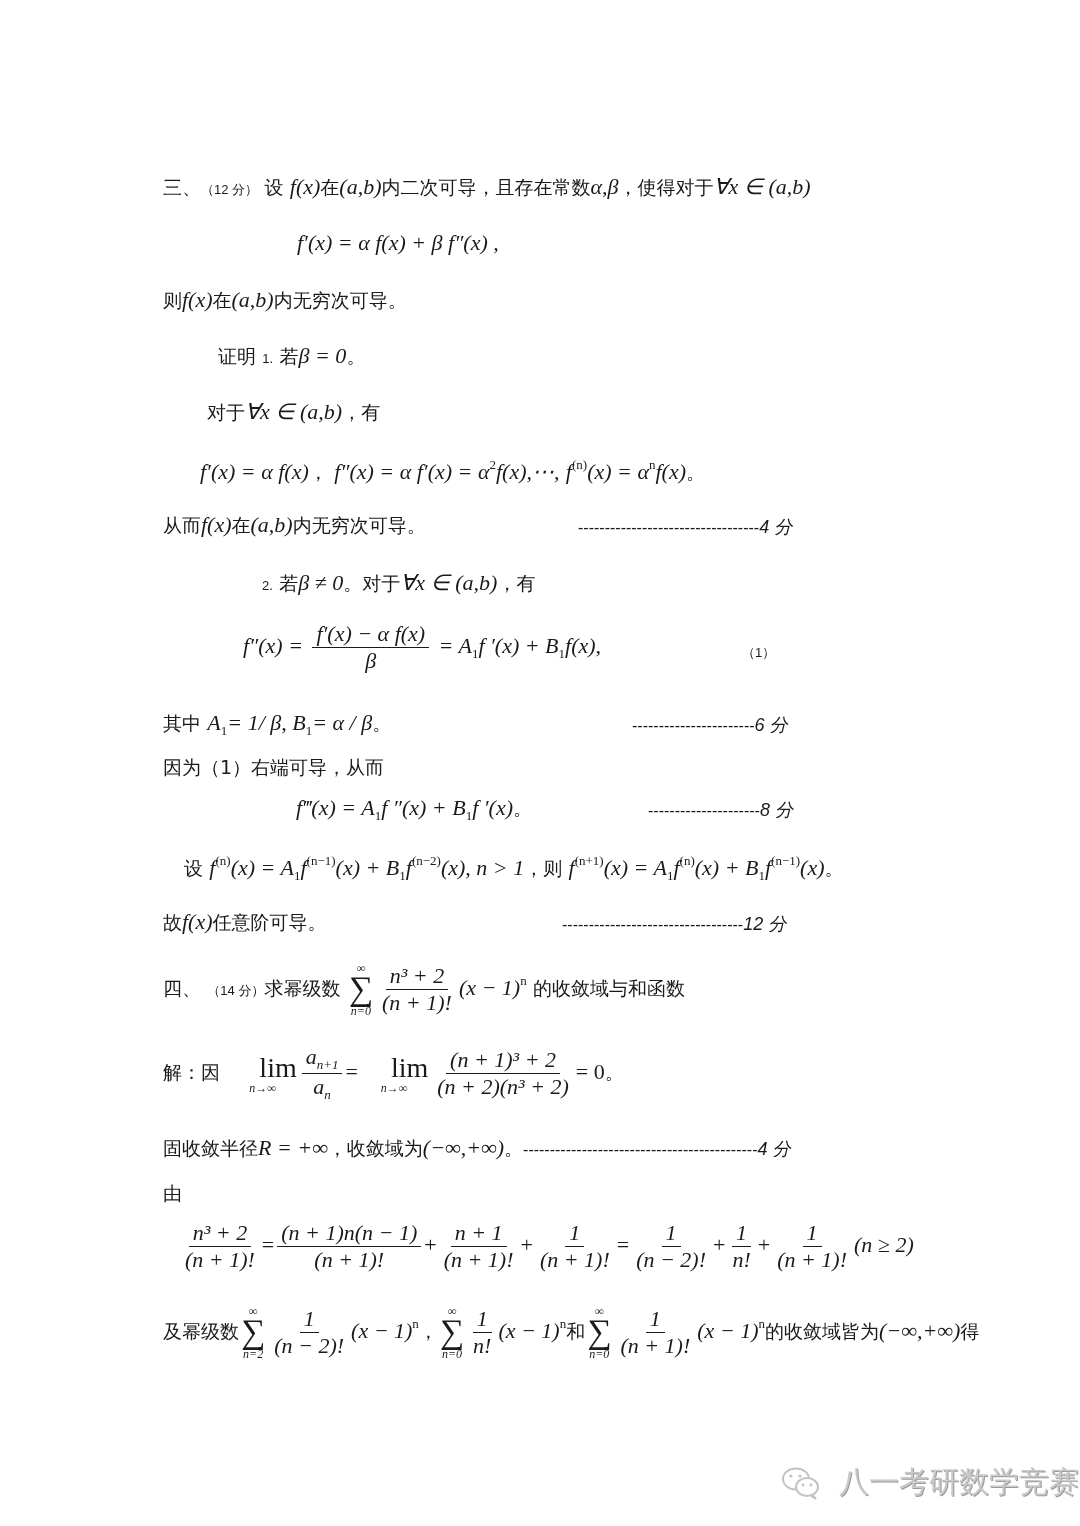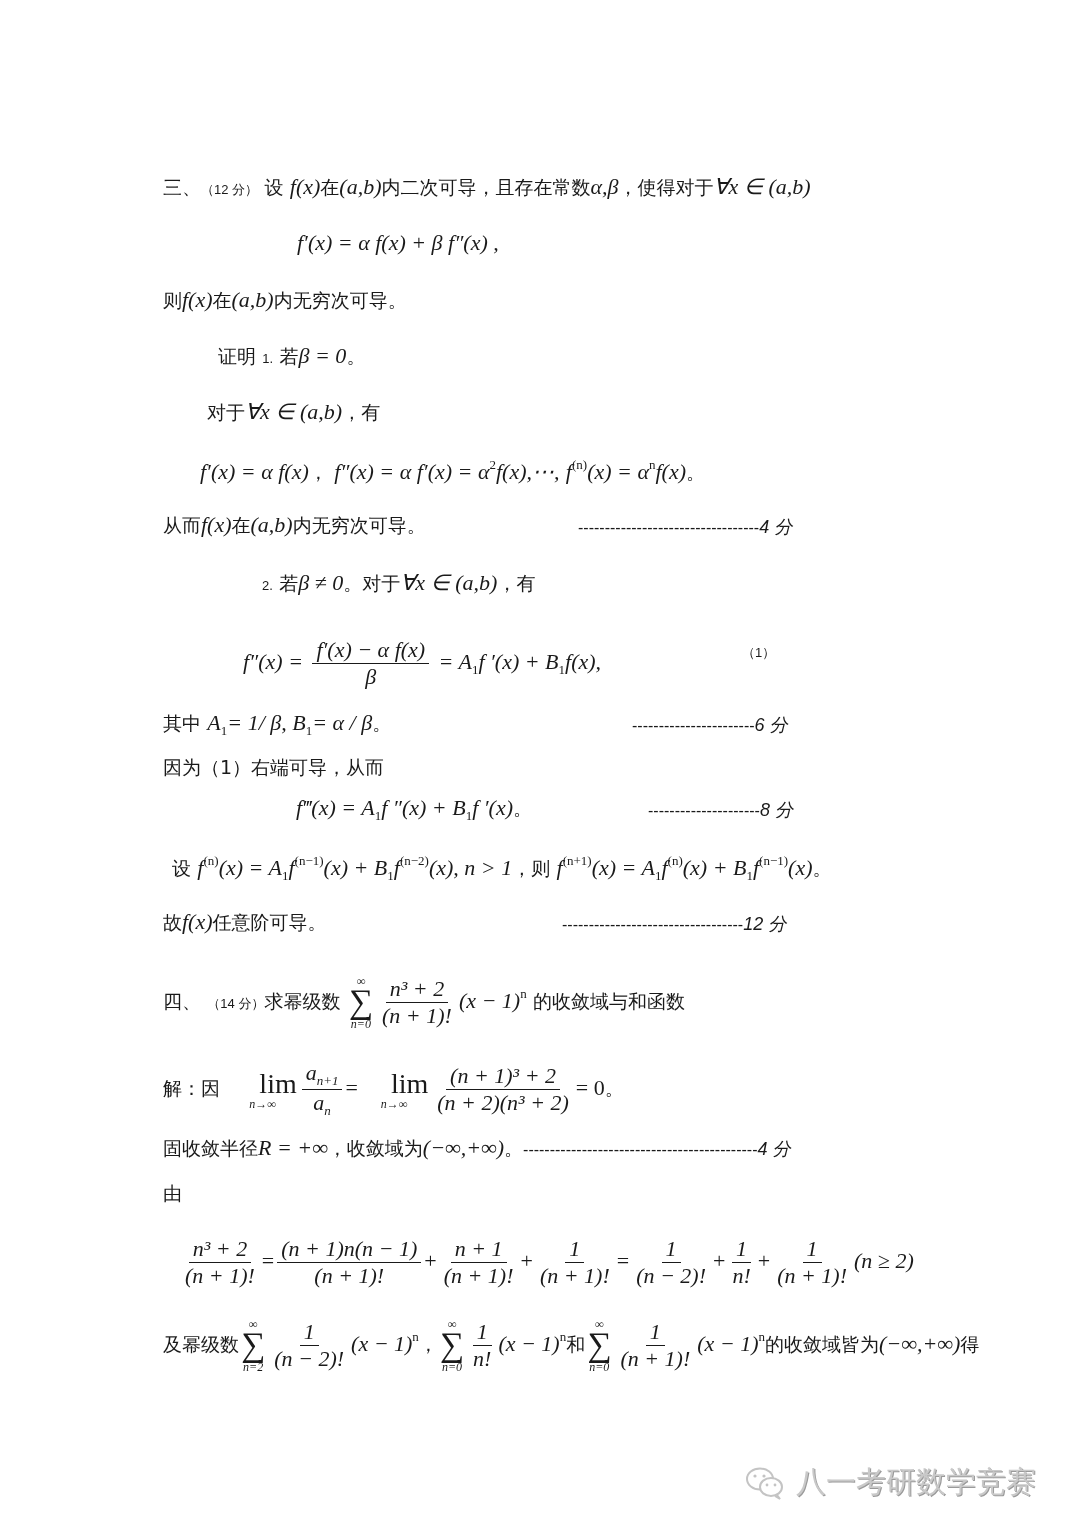--- a/index.html
+++ b/index.html
@@ -6,33 +6,33 @@
   body { width:1080px; height:1526px; position:relative; overflow:hidden;
          font-family:"DejaVu Serif", serif; color:#1a1a1a; }
   .line { position:absolute; white-space:nowrap; font-size:20px; line-height:1; }
   .cn { font-family:"DejaVu Sans", sans-serif; font-size:19px; }
   .m { font-family:"Liberation Serif", serif; font-style:italic; font-size:22px; }
   .r { font-family:"Liberation Serif", serif; font-style:normal; font-size:22px; }
   .lat { font-family:"Liberation Sans", sans-serif; font-size:13px; }
   sup, sub { font-size:13px; font-family:"Liberation Serif", serif; }
   sup { vertical-align:10px; }
   sub { vertical-align:-5px; }
-  .frac { display:inline-flex; flex-direction:column; align-items:center; vertical-align:middle; margin:16px 3px; }
+  .frac { display:inline-flex; flex-direction:column; align-items:center; vertical-align:middle; margin:0 3px; }
   .frac .num { padding:0 4px 2px 4px; border-bottom:1.3px solid #1a1a1a; }
   .frac .den { padding:2px 4px 0 4px; }
   .sum { display:inline-flex; flex-direction:column; align-items:center; vertical-align:middle; margin:0 2px; }
   .sum .top, .sum .bot { font-family:"Liberation Serif", serif; font-size:12px; font-style:italic; }
   .sum .sig { font-family:"Liberation Serif", serif; font-size:34px; line-height:0.9; }
   .lim { display:inline-flex; flex-direction:column; align-items:center; vertical-align:middle; margin:0 2px; }
   .lim .word { font-family:"Liberation Serif", serif; font-size:28px; line-height:1;margin-left:31px; }
   .lim .sub { font-family:"Liberation Serif", serif; font-style:italic; font-size:12px; }
   .dash { font-family:"Liberation Sans", sans-serif; font-size:16px; letter-spacing:0px; }
   .score { font-family:"Liberation Sans", sans-serif; font-size:18px;font-style:italic; }
-  .watermark { position:absolute; left:744px; top:1462px; display:flex; align-items:center;
-               gap:8px; color:#c9c9c9; font-family:"DejaVu Sans", sans-serif; font-size:30px;
+  .watermark { position:absolute; left:780px; top:1462px; display:flex; align-items:center;
+               gap:15px; color:#c9c9c9; font-family:"DejaVu Sans", sans-serif; font-size:30px;
                text-shadow:1px 1px 0 #9a9a9a; }
   .wx { width:44px; height:36px; position:relative; }
 </style>
 </head>
 <body>
 
 <div class="line" style="left:163px; top:176px;">
   <span class="cn">三、</span><span class="lat">（12 分）</span>
   <span class="cn">设</span>
   <span class="m">f(x)</span><span class="cn">在</span><span class="m">(a,b)</span><span class="cn">内二次可导，且存在常数</span><span class="m">α,β</span><span class="cn">，使得对于</span><span class="m">∀x ∈ (a,b)</span>
@@ -98,21 +98,21 @@
   <span class="cn">因为（1）右端可导，从而</span>
 </div>
 
 <div class="line" style="left:296px; top:797px;">
   <span class="m">f‴(x) = A</span><sub>1</sub><span class="m">f ″(x) + B</span><sub>1</sub><span class="m">f ′(x)</span><span class="cn">。</span>
 </div>
 <div class="line" style="left:648px; top:799px;">
   <span class="dash">---------------------</span><span class="score">8 分</span>
 </div>
 
-<div class="line" style="left:172px; top:854px;">
+<div class="line" style="left:184px; top:854px;">
   <span class="cn">设</span>
   <span class="m">f</span><sup>(n)</sup><span class="m">(x) = A</span><sub>1</sub><span class="m">f</span><sup>(n−1)</sup><span class="m">(x) + B</span><sub>1</sub><span class="m">f</span><sup>(n−2)</sup><span class="m">(x), n &gt; 1</span><span class="cn">，则</span>
   <span class="m">f</span><sup>(n+1)</sup><span class="m">(x) = A</span><sub>1</sub><span class="m">f</span><sup>(n)</sup><span class="m">(x) + B</span><sub>1</sub><span class="m">f</span><sup>(n−1)</sup><span class="m">(x)</span><span class="cn">。</span>
 </div>
 
 <div class="line" style="left:163px; top:911px;">
   <span class="cn">故</span><span class="m">f(x)</span><span class="cn">任意阶可导。</span>
 </div>
 <div class="line" style="left:562px; top:913px;">
   <span class="dash">----------------------------------</span><span class="score">12 分</span>

